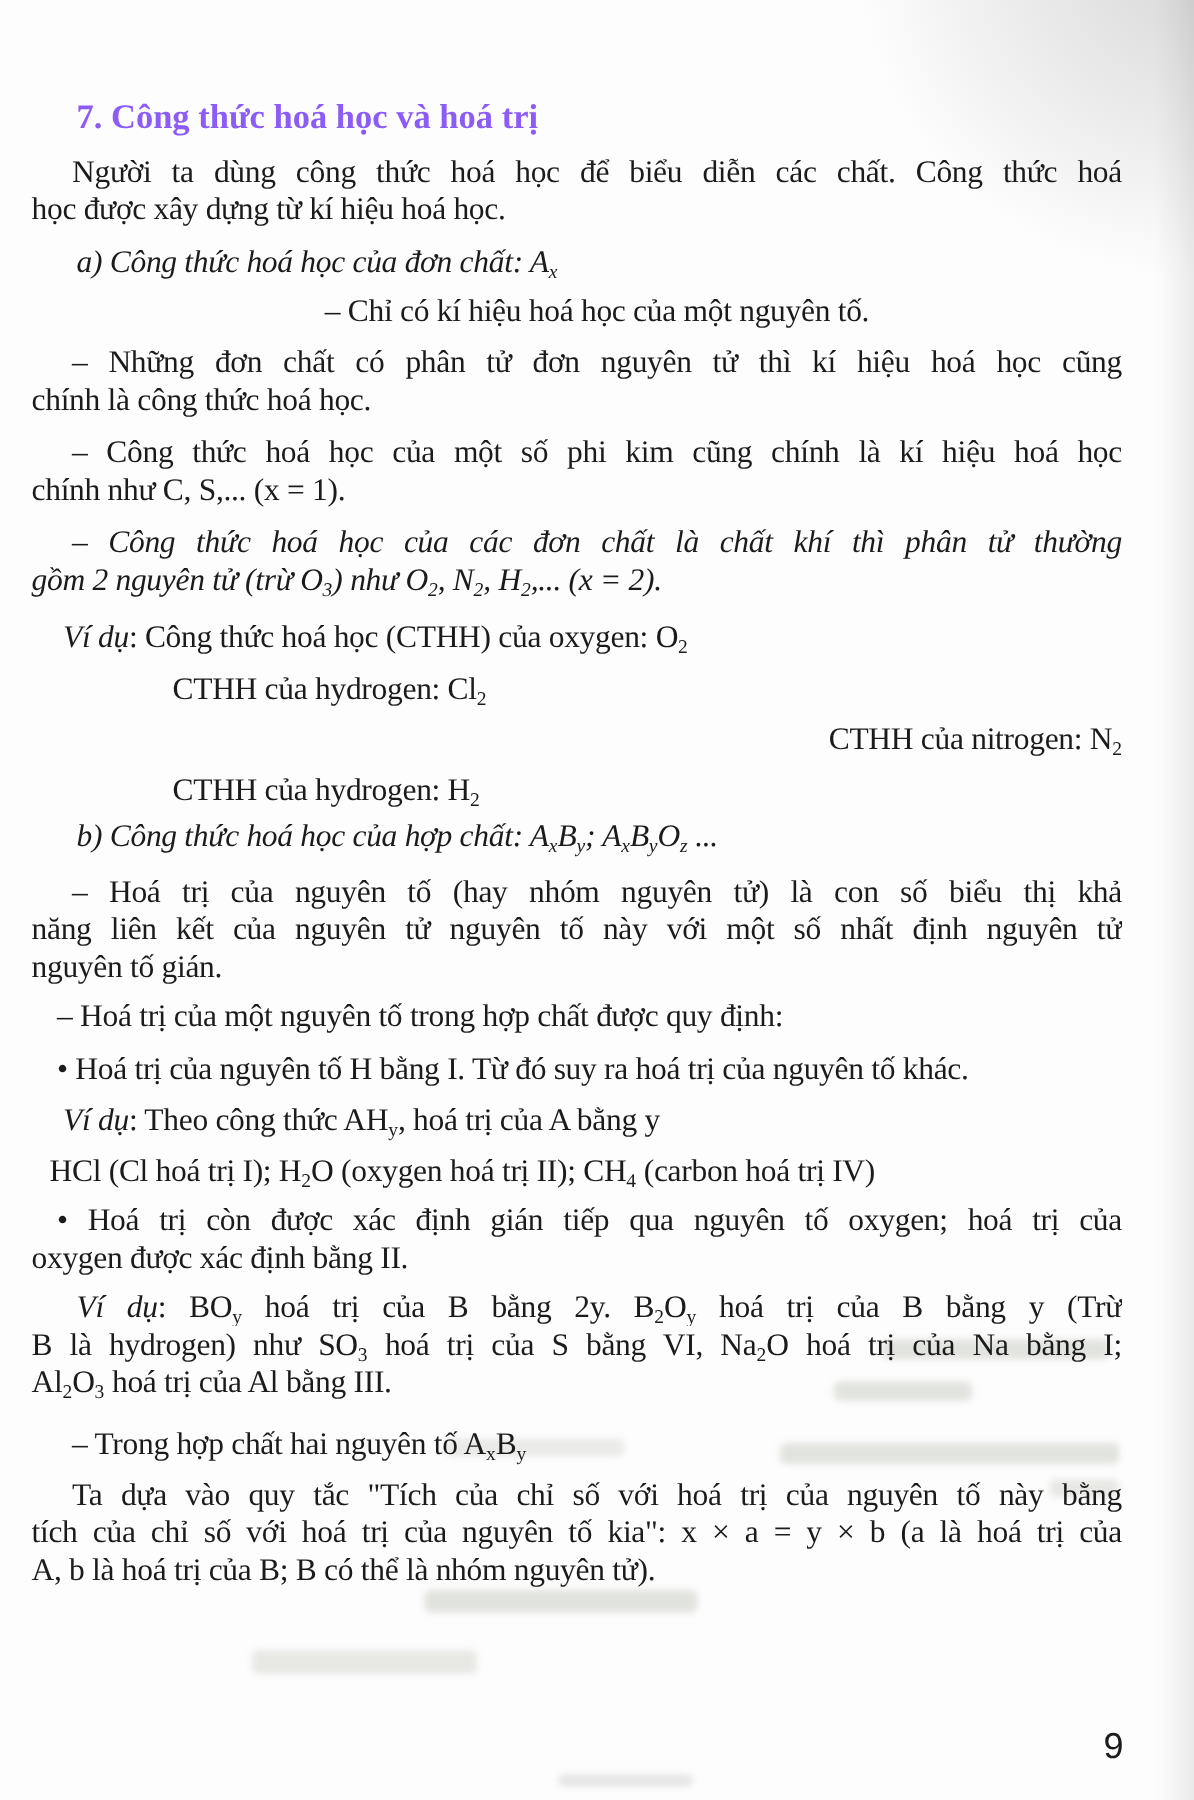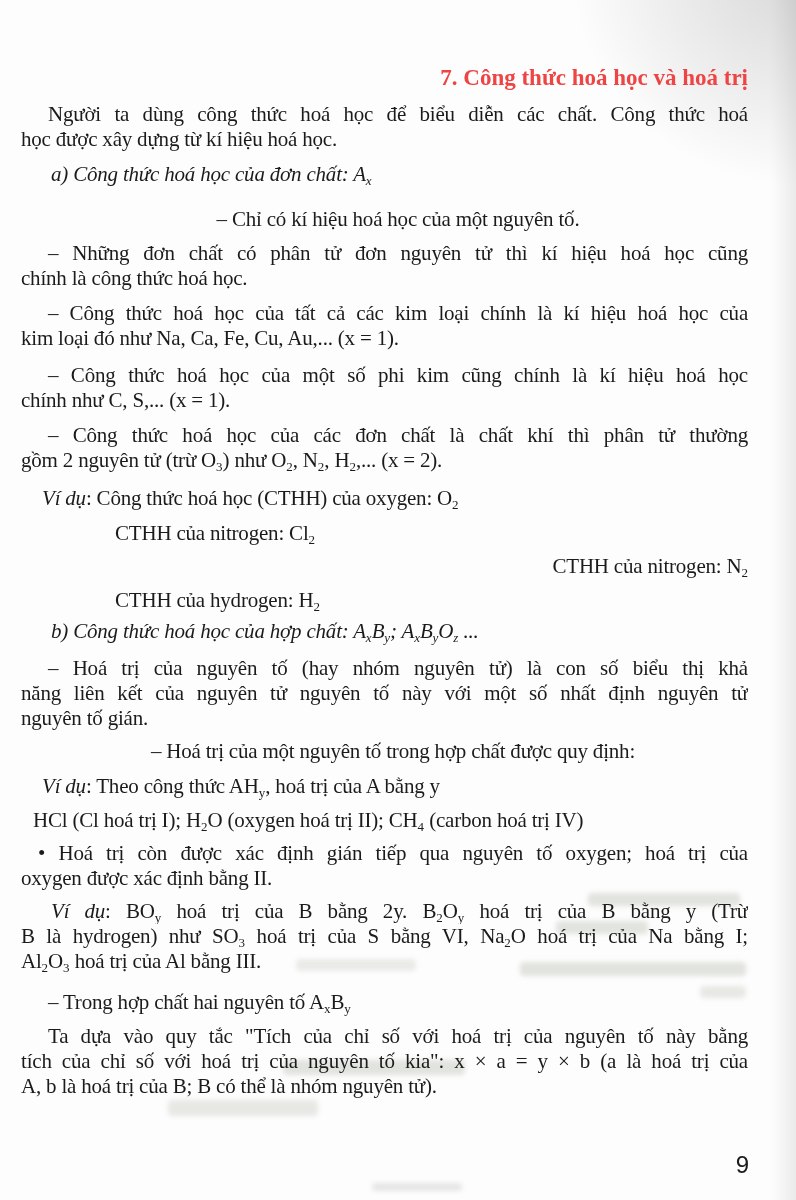--- a/index.html
+++ b/index.html
@@ -37,53 +37,53 @@
   .sm7{left:168px;top:1100px;width:150px;height:16px;opacity:.8;}
   .sm8{left:372px;top:1183px;width:90px;height:8px;background:rgba(120,120,120,0.18);}
 
   
   #document-body{
     position:absolute;left:0;top:0;width:796px;
     padding:64px 48px 0 21px;box-sizing:border-box;
   }
   h2.heading{
     margin:0 0 10px 0;padding-left:30px;
-    font-size:23px;line-height:28px;font-weight:bold;color:#ef4444;text-align:right;
+    font-size:23px;line-height:28px;font-weight:bold;color:#8b5cf6;
   }
   .para{margin:0;font-size:21px;letter-spacing:-0.2px;}
   .ln{height:25px;line-height:25px;}
   .ln:not(.ln-j){white-space:nowrap;}
   .ln-j{text-align:justify;overflow:hidden;}
   .ln-j::after{content:"";display:inline-block;width:100%;height:0;vertical-align:top;}
   .s-i{font-style:italic;}
   .s-sub{font-size:13px;vertical-align:-4px;letter-spacing:0;}
 
   
   .p-std  .ln-first{padding-left:27px;}
   .p-ital .ln-first{padding-left:30px;}
   .p-ex   .ln-first{padding-left:21px;}
   .p-bul  .ln-first{padding-left:17px;}
   .p-hcl  .ln-first{padding-left:12px;font-family:Liberation Serif, serif;}
   .p-cthh .ln-first{padding-left:94px;}
 
   
   [data-name="para-intro"]{margin-bottom:10px;}
-  [data-name="para-a-don-chat"]{margin-bottom:20px;}
+  [data-name="para-a-don-chat"]{margin-bottom:8px;}
   [data-name="para-chi-co-ki-hieu"]{margin-bottom:9px;text-align:center;}
   [data-name="para-phan-tu-don-nguyen-tu"]{margin-bottom:10px;}
   [data-name="para-kim-loai"]{margin-bottom:12px;}
   [data-name="para-phi-kim"]{margin-bottom:10px;}
-  [data-name="para-chat-khi"]{margin-bottom:13px;}
+  [data-name="para-chat-khi"]{margin-bottom:13px;font-style:italic;}
   [data-name="para-vi-du-oxygen"]{margin-bottom:10px;}
   [data-name="para-cthh-chlorine"]{margin-bottom:8px;}
   [data-name="para-cthh-nitrogen"]{margin-bottom:9px;text-align:right;}
   [data-name="para-cthh-hydrogen"]{margin-bottom:6px;}
   [data-name="para-b-hop-chat"]{margin-bottom:12px;}
   [data-name="para-hoa-tri-dinh-nghia"]{margin-bottom:8px;}
-  [data-name="para-hoa-tri-quy-dinh"]{margin-bottom:10px;text-align:center;}
+  [data-name="para-hoa-tri-quy-dinh"]{margin-bottom:10px;}
   [data-name="para-hoa-tri-H"]{margin-bottom:9px;}
   [data-name="para-vi-du-AHy"]{margin-bottom:9px;}
   [data-name="para-HCl-H2O-CH4"]{margin-bottom:8px;}
   [data-name="para-hoa-tri-oxygen"]{margin-bottom:8px;}
   [data-name="para-vi-du-BOy"]{margin-bottom:16px;}
   [data-name="para-hop-chat-AxBy"]{margin-bottom:9px;}
   [data-name="para-quy-tac"]{margin-bottom:0;}
 
   #page-number{
     position:absolute;top:1151px;right:47px;
@@ -118,54 +118,53 @@
       <div class="para p-ital" data-name="para-a-don-chat">
         <div class="ln ln-first" data-name="text-line"><span class="s-i">a) Công thức hoá học của đơn chất: A</span><span class="s-i s-sub">x</span></div>
       </div>
       <div class="para p-std" data-name="para-chi-co-ki-hieu">
         <div class="ln ln-first" data-name="text-line"><span>– Chỉ có kí hiệu hoá học của một nguyên tố.</span></div>
       </div>
       <div class="para p-std" data-name="para-phan-tu-don-nguyen-tu">
         <div class="ln ln-j ln-first" data-name="text-line"><span>– Những đơn chất có phân tử đơn nguyên tử thì kí hiệu hoá học cũng</span></div>
         <div class="ln" data-name="text-line"><span>chính là công thức hoá học.</span></div>
       </div>
-      <div class="para p-std" data-name="para-kim-loai">
-        <div class="ln ln-j ln-first" data-name="text-line"><span>– Công thức hoá học của tất cả các kim loại chính là kí hiệu hoá học của</span></div>
-        <div class="ln" data-name="text-line"><span>kim loại đó như Na, Ca, Fe, Cu, Au,... (x = 1).</span></div>
-      </div>
       <div class="para p-std" data-name="para-phi-kim">
         <div class="ln ln-j ln-first" data-name="text-line"><span>– Công thức hoá học của một số phi kim cũng chính là kí hiệu hoá học</span></div>
         <div class="ln" data-name="text-line"><span>chính như C, S,... (x = 1).</span></div>
       </div>
       <div class="para p-std" data-name="para-chat-khi">
         <div class="ln ln-j ln-first" data-name="text-line"><span>– Công thức hoá học của các đơn chất là chất khí thì phân tử thường</span></div>
         <div class="ln" data-name="text-line"><span>gồm 2 nguyên tử (trừ O</span><span class="s-sub">3</span><span>) như O</span><span class="s-sub">2</span><span>, N</span><span class="s-sub">2</span><span>, H</span><span class="s-sub">2</span><span>,... (x = 2).</span></div>
       </div>
       <div class="para p-ex" data-name="para-vi-du-oxygen">
         <div class="ln ln-first" data-name="text-line"><span class="s-i">Ví dụ</span><span>: Công thức hoá học (CTHH) của oxygen: O</span><span class="s-sub">2</span></div>
       </div>
       <div class="para p-cthh" data-name="para-cthh-chlorine">
-        <div class="ln ln-first" data-name="text-line"><span>CTHH của nitrogen: Cl</span><span class="s-sub">2</span></div>
+        <div class="ln ln-first" data-name="text-line"><span>CTHH của hydrogen: Cl</span><span class="s-sub">2</span></div>
       </div>
       <div class="para p-cthh" data-name="para-cthh-nitrogen">
         <div class="ln ln-first" data-name="text-line"><span>CTHH của nitrogen: N</span><span class="s-sub">2</span></div>
       </div>
       <div class="para p-cthh" data-name="para-cthh-hydrogen">
         <div class="ln ln-first" data-name="text-line"><span>CTHH của hydrogen: H</span><span class="s-sub">2</span></div>
       </div>
       <div class="para p-ital" data-name="para-b-hop-chat">
         <div class="ln ln-first" data-name="text-line"><span class="s-i">b) Công thức hoá học của hợp chất: A</span><span class="s-i s-sub">x</span><span class="s-i">B</span><span class="s-i s-sub">y</span><span class="s-i">; A</span><span class="s-i s-sub">x</span><span class="s-i">B</span><span class="s-i s-sub">y</span><span class="s-i">O</span><span class="s-i s-sub">z</span><span class="s-i"> ...</span></div>
       </div>
       <div class="para p-std" data-name="para-hoa-tri-dinh-nghia">
         <div class="ln ln-j ln-first" data-name="text-line"><span>– Hoá trị của nguyên tố (hay nhóm nguyên tử) là con số biểu thị khả</span></div>
         <div class="ln ln-j" data-name="text-line"><span>năng liên kết của nguyên tử nguyên tố này với một số nhất định nguyên tử</span></div>
         <div class="ln" data-name="text-line"><span>nguyên tố gián.</span></div>
       </div>
       <div class="para p-bul" data-name="para-hoa-tri-quy-dinh">
         <div class="ln ln-first" data-name="text-line"><span>– Hoá trị của một nguyên tố trong hợp chất được quy định:</span></div>
+      </div>
+      <div class="para p-bul" data-name="para-hoa-tri-H">
+        <div class="ln ln-first" data-name="text-line"><span>• Hoá trị của nguyên tố H bằng I. Từ đó suy ra hoá trị của nguyên tố khác.</span></div>
       </div>
       <div class="para p-ex" data-name="para-vi-du-AHy">
         <div class="ln ln-first" data-name="text-line"><span class="s-i">Ví dụ</span><span>: Theo công thức AH</span><span class="s-sub">y</span><span>, hoá trị của A bằng y</span></div>
       </div>
       <div class="para p-hcl" data-name="para-HCl-H2O-CH4">
         <div class="ln ln-first" data-name="text-line"><span>HCl (Cl hoá trị I); H</span><span class="s-sub">2</span><span>O (oxygen hoá trị II); CH</span><span class="s-sub">4</span><span> (carbon hoá trị IV)</span></div>
       </div>
       <div class="para p-bul" data-name="para-hoa-tri-oxygen">
         <div class="ln ln-j ln-first" data-name="text-line"><span>• Hoá trị còn được xác định gián tiếp qua nguyên tố oxygen; hoá trị của</span></div>
         <div class="ln" data-name="text-line"><span>oxygen được xác định bằng II.</span></div>

